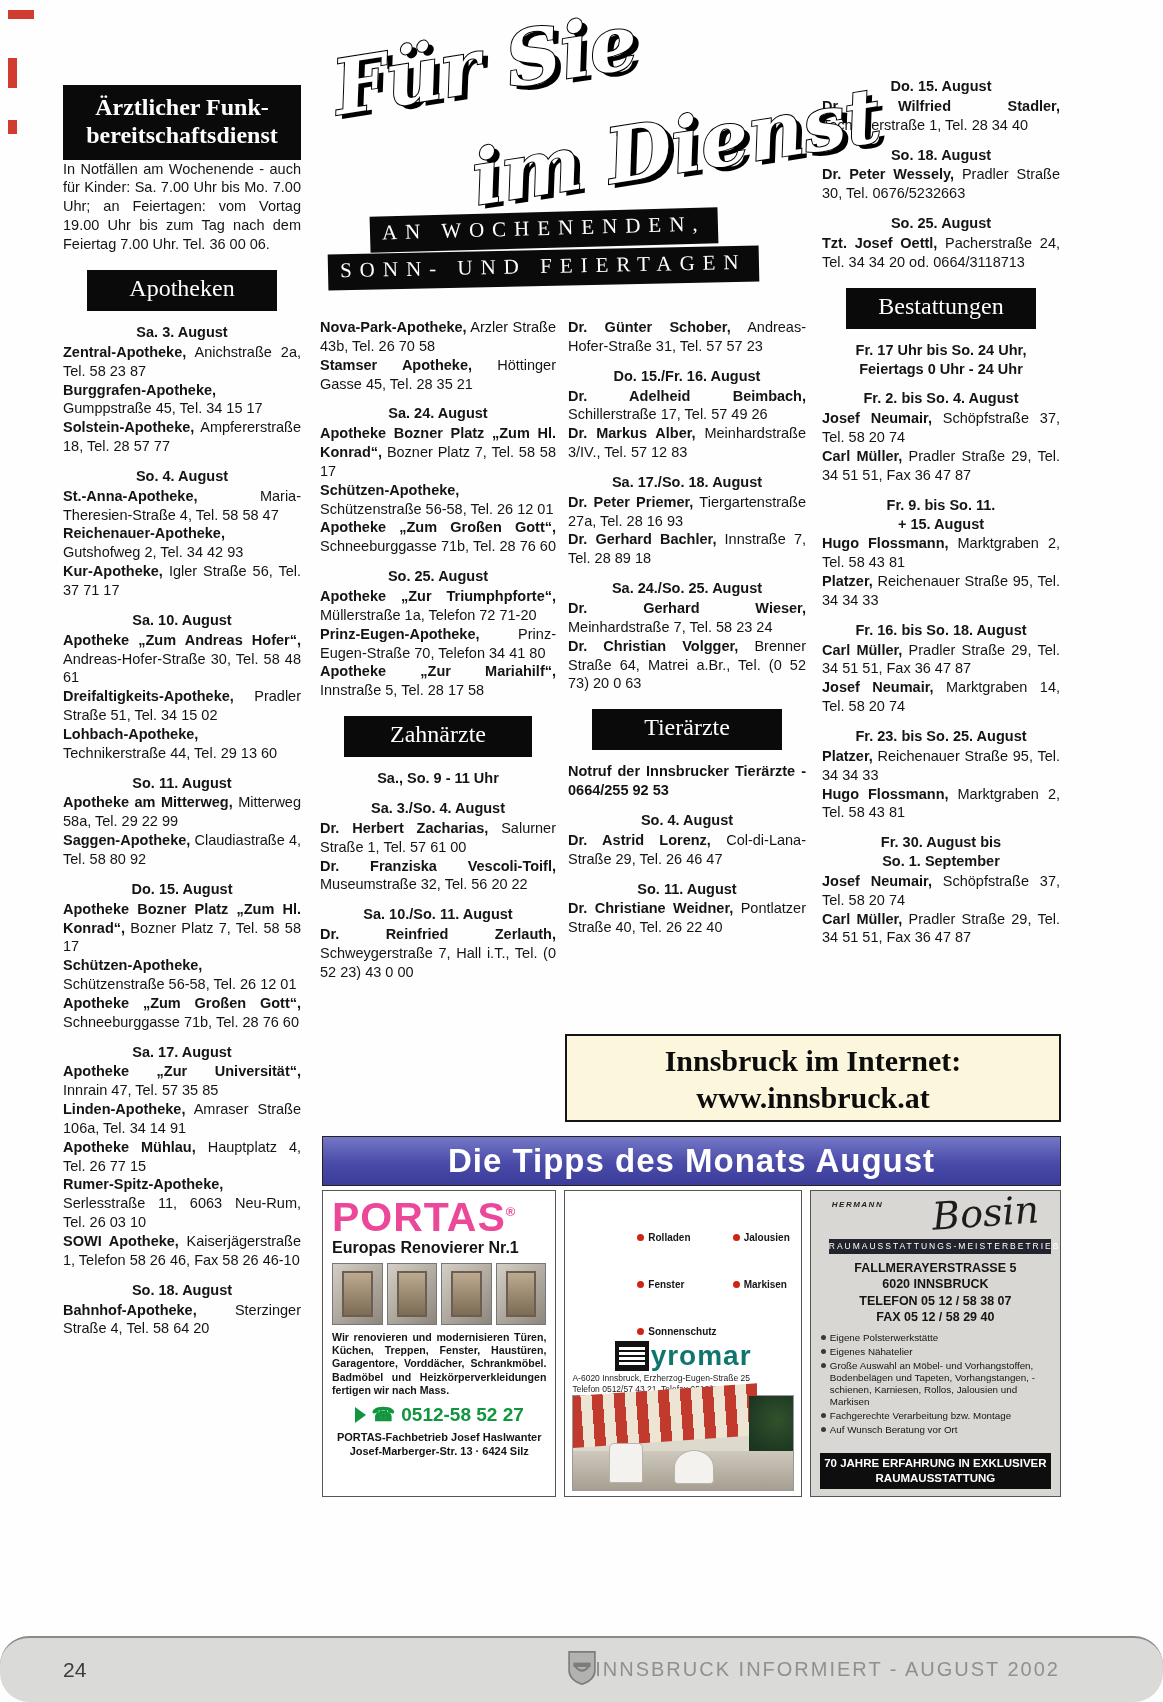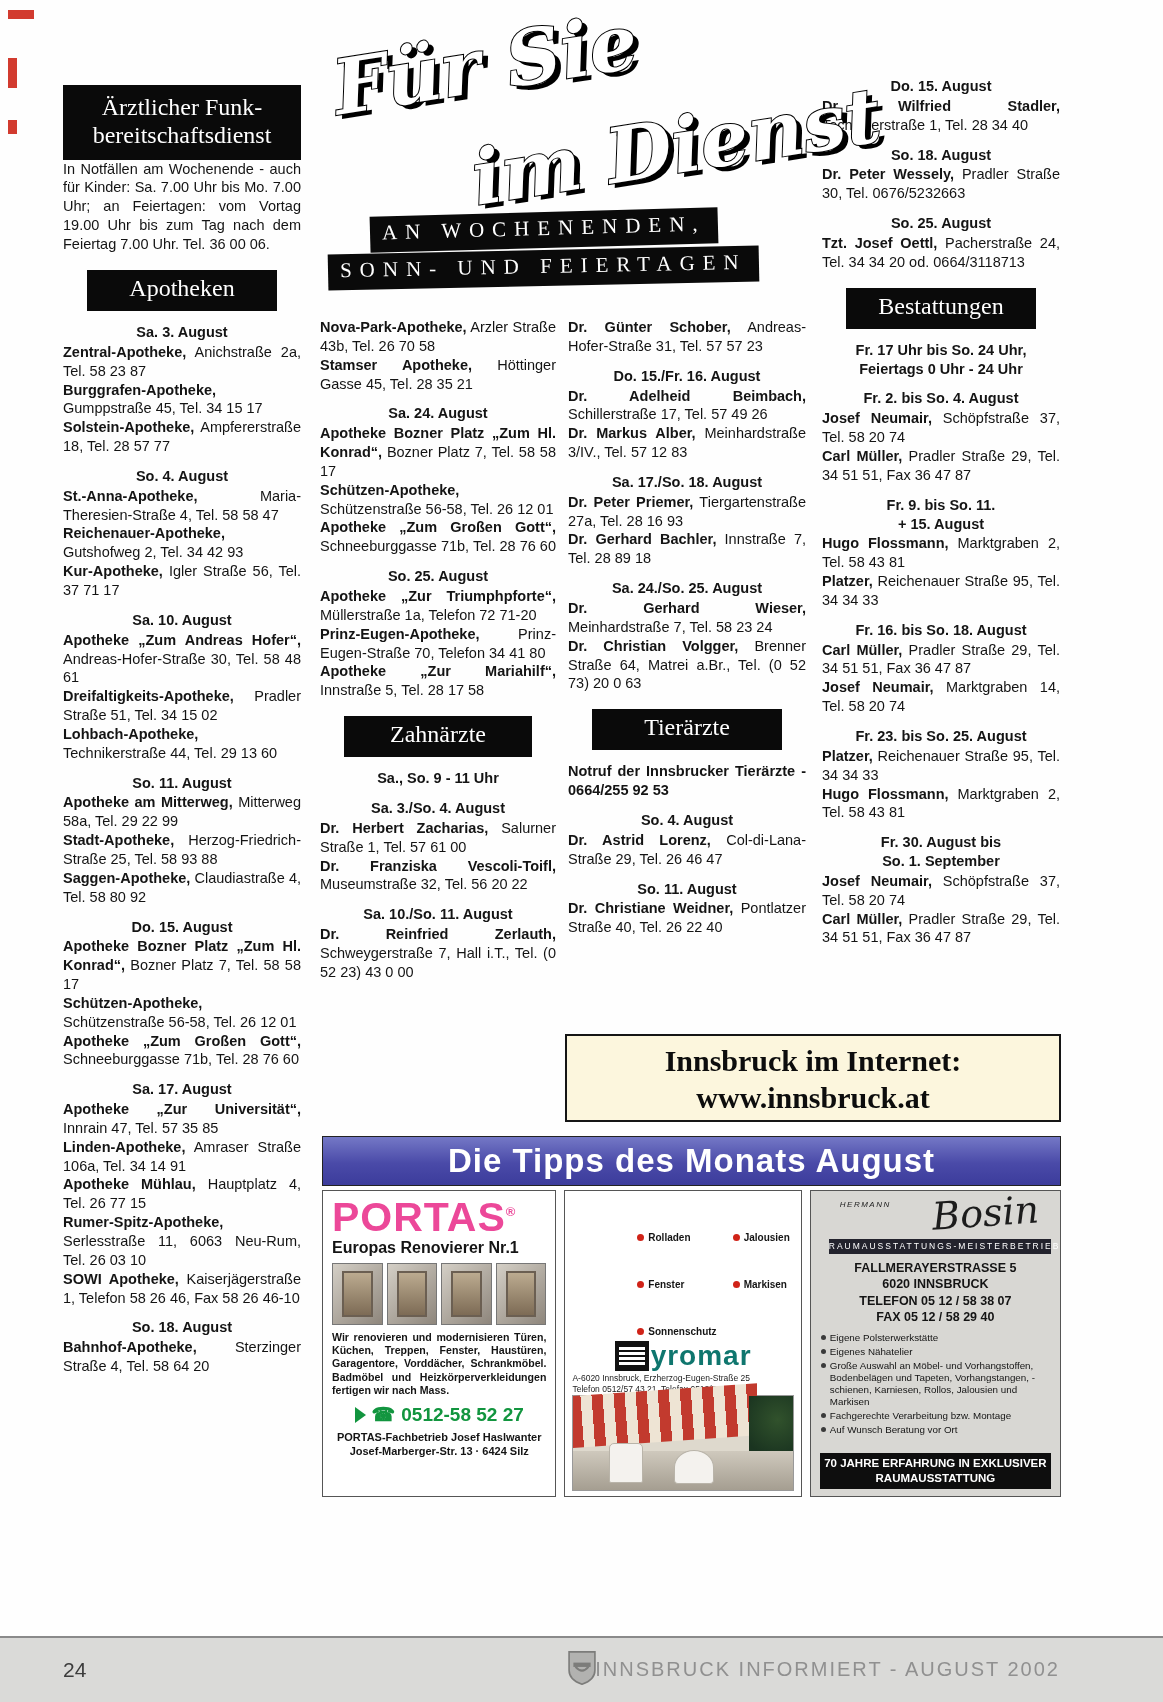--- a/index.html
+++ b/index.html
@@ -17,21 +17,21 @@
   .col { position:absolute; font-size:14.5px; line-height:1.3; text-align:justify; }
   .col p.entry { margin:0; text-align:justify; overflow-wrap:break-word; hyphens:auto; }
   .col .date { text-align:center; font-weight:bold; margin-top:11px; margin-bottom:1px; }
   .section-header {
     background:#0a0a0a; color:#fff; text-align:center;
     font-family:"Liberation Serif", serif; font-size:24px;
     padding:3px 2px 7px; margin:16px 24px 12px;
   }
   .funk-box {
     background:#0a0a0a; color:#fff; text-align:center;
-    font-family:"Liberation Serif", serif; font-size:24px; font-weight:normal;
+    font-family:"Liberation Serif", serif; font-size:24px; font-weight:bold;
     line-height:1.18; padding:8px 4px 10px;
   }
   .funk-body { margin-top:16px; }
 
   
   .masthead { position:absolute; left:312px; top:6px; width:510px; height:300px; }
   .script {
     position:absolute; font-family:"DejaVu Serif", serif; font-style:italic; font-weight:bold;
     color:#fff; -webkit-text-stroke:2px #000; paint-order:stroke fill;
     text-shadow:5px 5px 0 #000; white-space:nowrap;
@@ -95,31 +95,31 @@
   .plant { position:absolute; right:0; top:0; width:20%; height:72%;
     background:radial-gradient(circle at 65% 35%, #31522c 0%, #1a3420 70%); }
   .patio { position:absolute; bottom:0; left:0; right:0; height:42%;
     background:linear-gradient(180deg,#cfc9bd,#a59e91); }
   .chair { position:absolute; background:#f4f2ee; border-radius:5px 5px 2px 2px; border:1px solid #b9b4a9; }
   .ch1 { left:16%; bottom:8%; width:34px; height:40px; }
   .ch2 { left:46%; bottom:6%; width:40px; height:34px; border-radius:50% 50% 4px 4px; }
 
   .bosin { width:254px; background:#d8d7d3; padding:6px 9px; font-size:10.5px; }
   .bosin-top { position:relative; height:42px; }
-  .bosin-small { position:absolute; left:20px; top:3px; font-size:8px; letter-spacing:1.5px; font-style:italic; color:#222; }
+  .bosin-small { position:absolute; left:12px; top:3px; font-size:8px; letter-spacing:1.5px; font-style:italic; color:#222;font-weight:bold; }
   .bosin-script { position:absolute; right:12px; top:-6px; font-family:"DejaVu Serif", serif; font-style:italic; font-size:38px; color:#1c1c1c; transform:rotate(-4deg); }
   .bosin-bar { background:#23232d; color:#fff; font-size:8.5px; letter-spacing:2px; text-align:center; padding:2px 0 3px; margin-bottom:6px; white-space:nowrap;margin-left:9px; }
   .bosin-addr { text-align:center; font-weight:bold; font-size:12.5px; line-height:1.3; margin-bottom:7px; }
   .bosin-bullets { list-style:none; font-size:9.8px; line-height:1.22; }
   .bosin-bullets li { position:relative; padding-left:10px; margin-bottom:2px; text-align:left; }
   .bosin-bullets li::before { content:""; position:absolute; left:1px; top:3px; width:5px; height:5px; border-radius:50%; background:#3a3a3a; }
   .bosin-foot { position:absolute; left:9px; right:9px; bottom:7px; background:#0e0e0e; color:#fff; text-align:center; font-weight:bold; font-size:11.5px; line-height:1.3; padding:3px 4px; }
 
   
-  .footer { position:absolute; left:0; right:0; bottom:0; height:66px; background:#dadad8; border-top:2px solid #8a8a8a; }
+  .footer { position:absolute; left:0; right:0; bottom:0; height:66px; background:#dadad8; border-top:2px solid #8a8a8a;border-radius:29px; }
   .pageno { position:absolute; left:63px; top:20px; font-size:21px; color:#3c3c3c; }
   .crest { position:absolute; left:50%; top:12px; transform:translateX(-50%); }
   .issue { position:absolute; right:103px; top:20px; font-size:20px; color:#909090; letter-spacing:2px; }
 </style>
 </head>
 <body>
 
 <div class="page">
 
   <div class="regmark rm1"></div>
@@ -141,21 +141,20 @@
         <div class="date">So. 4. August</div>
         <p class="entry"><b>St.-Anna-Apotheke,</b><span> Maria-Theresien-Straße 4, Tel. 58 58 47</span></p>
         <p class="entry"><b>Reichenauer-Apotheke,</b><span> Gutshofweg 2, Tel. 34 42 93</span></p>
         <p class="entry"><b>Kur-Apotheke,</b><span> Igler Straße 56, Tel. 37 71 17</span></p>
         <div class="date">Sa. 10. August</div>
         <p class="entry"><b>Apotheke „Zum Andreas Hofer“,</b><span> Andreas-Hofer-Straße 30, Tel. 58 48 61</span></p>
         <p class="entry"><b>Dreifaltigkeits-Apotheke,</b><span> Pradler Straße 51, Tel. 34 15 02</span></p>
         <p class="entry"><b>Lohbach-Apotheke,</b><span> Technikerstraße 44, Tel. 29 13 60</span></p>
         <div class="date">So. 11. August</div>
         <p class="entry"><b>Apotheke am Mitterweg,</b><span> Mitterweg 58a, Tel. 29 22 99</span></p>
-        <p class="entry"><b>Stadt-Apotheke,</b><span> Herzog-Friedrich-Straße 25, Tel. 58 93 88</span></p>
         <p class="entry"><b>Saggen-Apotheke,</b><span> Claudiastraße 4, Tel. 58 80 92</span></p>
         <div class="date">Do. 15. August</div>
         <p class="entry"><b>Apotheke Bozner Platz „Zum Hl. Konrad“,</b><span> Bozner Platz 7, Tel. 58 58 17</span></p>
         <p class="entry"><b>Schützen-Apotheke,</b><span> Schützenstraße 56-58, Tel. 26 12 01</span></p>
         <p class="entry"><b>Apotheke „Zum Großen Gott“,</b><span> Schneeburggasse 71b, Tel. 28 76 60</span></p>
         <div class="date">Sa. 17. August</div>
         <p class="entry"><b>Apotheke „Zur Universität“,</b><span> Innrain 47, Tel. 57 35 85</span></p>
         <p class="entry"><b>Linden-Apotheke,</b><span> Amraser Straße 106a, Tel. 34 14 91</span></p>
         <p class="entry"><b>Apotheke Mühlau,</b><span> Hauptplatz 4, Tel. 26 77 15</span></p>
         <p class="entry"><b>Rumer-Spitz-Apotheke,</b><span> Serlesstraße 11, 6063 Neu-Rum, Tel. 26 03 10</span></p>

